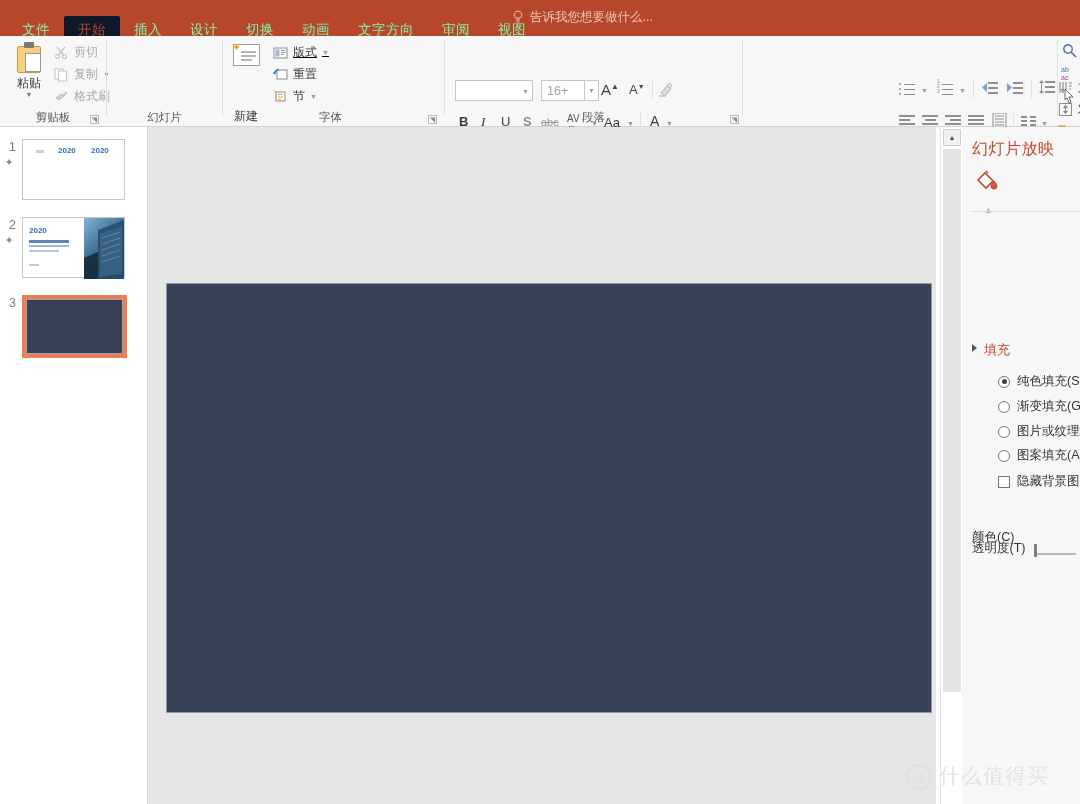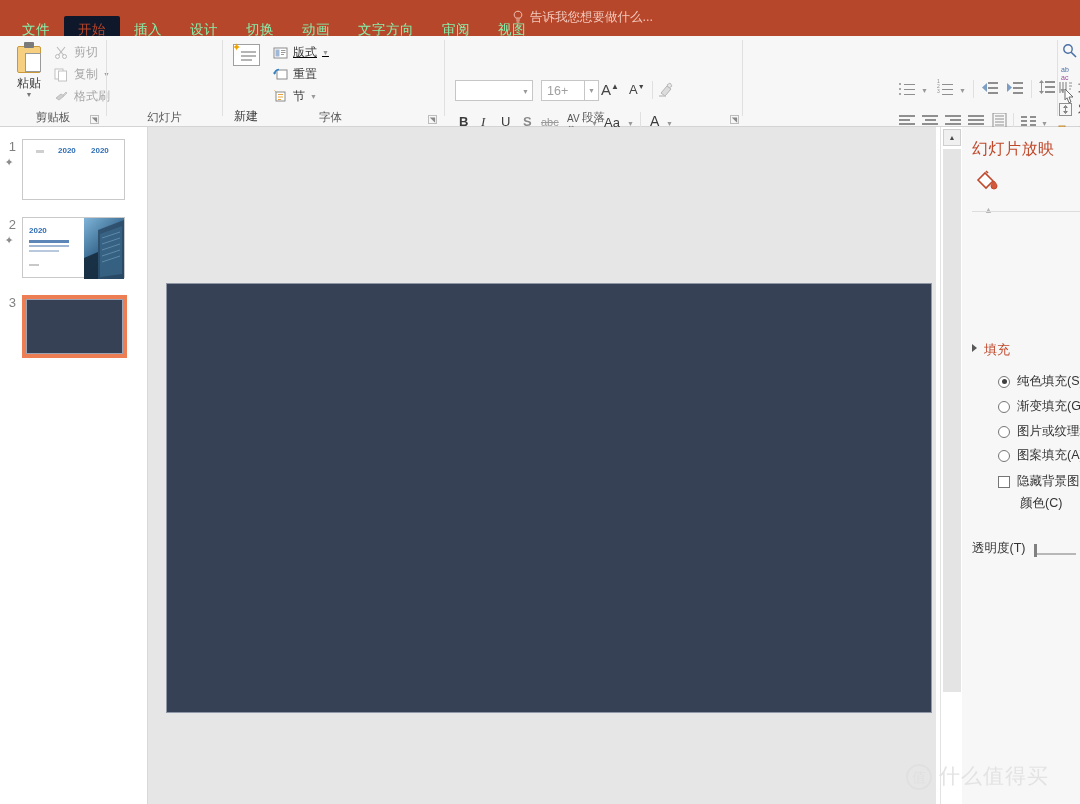--- a/index.html
+++ b/index.html
@@ -592,21 +592,21 @@
     </div>
     <div class="opt" style="top:320px;">
       <span class="radio"></span>
       <span>图案填充(A)</span>
     </div>
     <div class="opt" style="top:346px;">
       <span class="cbox"></span>
       <span>隐藏背景图形</span>
     </div>
 
-    <div class="field" style="top:368px;margin-left:48px;">颜色(C)</div>
+    <div class="field" style="top:402px;">颜色(C)</div>
     <div class="field" style="top:413px;">透明度(T)</div>
     <div class="slider-track"></div>
     <div class="slider-knob"></div>
   </div>
 
   <div class="wm">
     <div class="wm-logo">值</div>
     <div class="wm-txt">什么值得买</div>
   </div>
 

